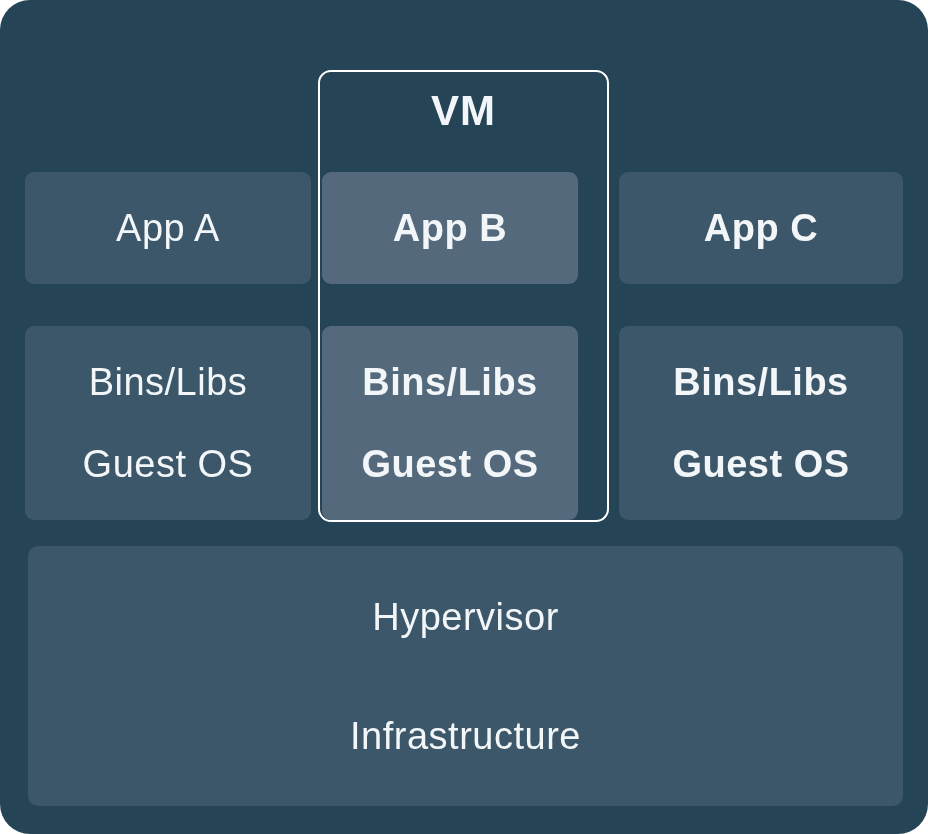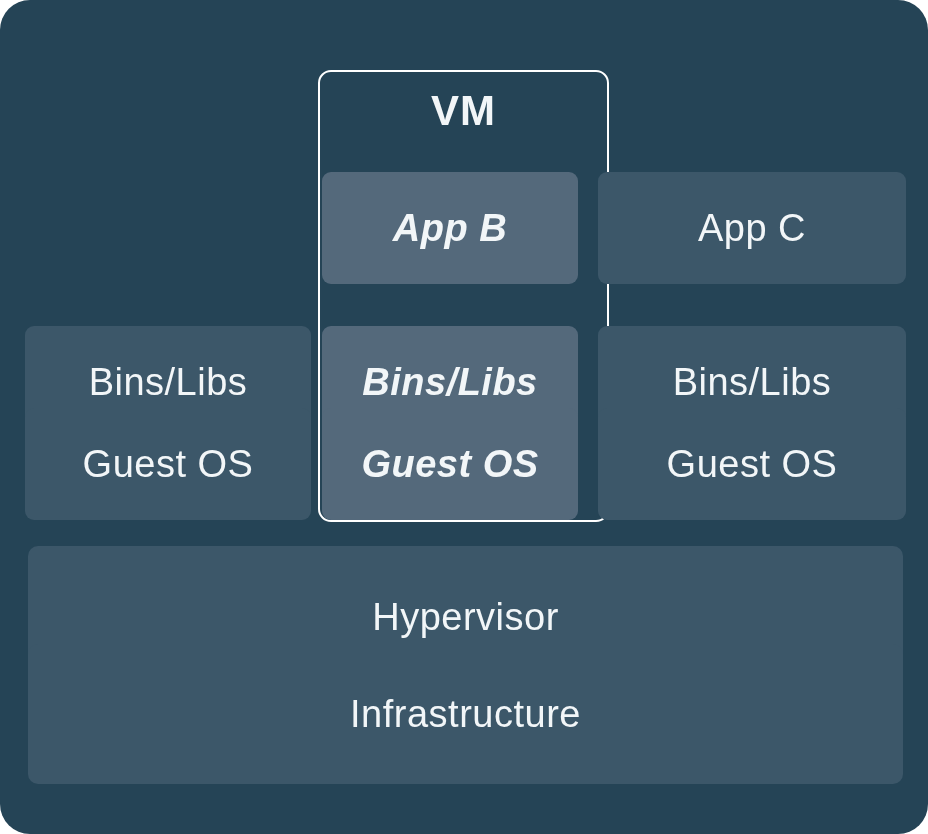--- a/index.html
+++ b/index.html
@@ -26,23 +26,22 @@
     color: var(--text, #f2f6f8);
     font-size: 38px;
     font-weight: 400;
     letter-spacing: 0.5px;
   }
   .c-left  { left: 25px;  width: 286px; }
   .c-mid   {
     left: 322px; width: 256px;
     background: var(--cellHighlight, #54697b);
     font-weight: 700;
-    font-style: italic;
   }
-  .c-right { left: 598px; width: 308px; }
+  .c-right { left: 619px; width: 284px; font-weight: bold; }
   .r0 { top: 172px; height: 112px; }
   .r1 { top: 290px; height: 112px; margin-top: 36px; }
   .r2 { top: 408px; height: 112px; }
 
   .vm-frame {
     position: absolute;
     left: 318px;
     top: 70px;
     width: 291px;
     height: 452px;
@@ -73,30 +72,31 @@
     align-items: center;
     justify-content: center;
     background: var(--cell, #3c5769);
     border-radius: 10px;
     color: var(--text, #f2f6f8);
     font-size: 38px;
     font-weight: 400;
     letter-spacing: 0.5px;
   }
   .layer-hypervisor     { top: 546px; height: 143px; }
-  .layer-infrastructure { top: 644px; height: 140px; }
+  .layer-infrastructure { top: 666px; height: 140px; }
 </style>
 </head>
 <body>
 
 <div class="canvas">
 
   <div class="vm-frame"></div>
   <div class="vm-label">VM</div>
 
+  <div class="cell c-left r0">App A</div>
   <div class="cell c-left r1">Bins/Libs</div>
   <div class="cell c-left r2">Guest OS</div>
 
   <div class="cell c-mid r0">App B</div>
   <div class="cell c-mid r1">Bins/Libs</div>
   <div class="cell c-mid r2">Guest OS</div>
 
   <div class="cell c-right r0">App C</div>
   <div class="cell c-right r1">Bins/Libs</div>
   <div class="cell c-right r2">Guest OS</div>

